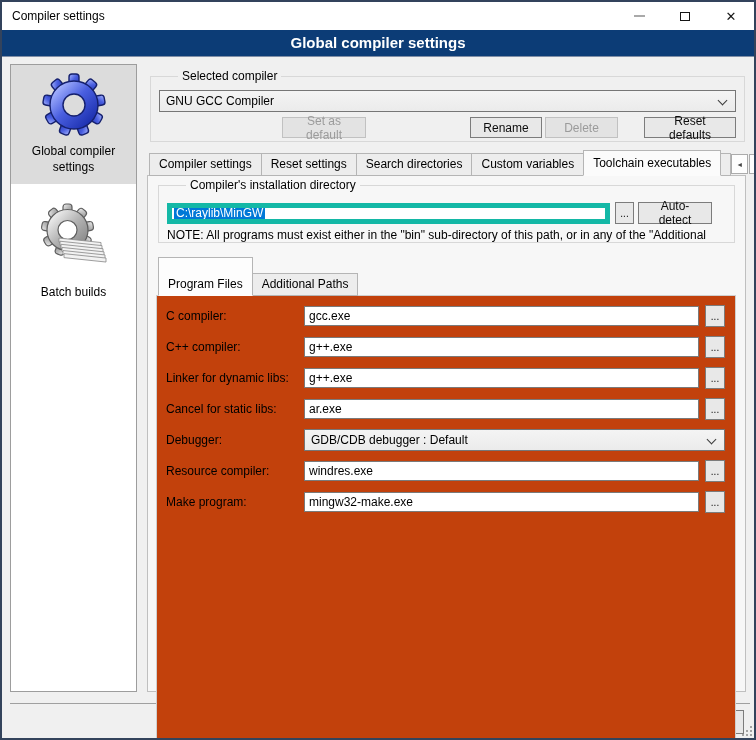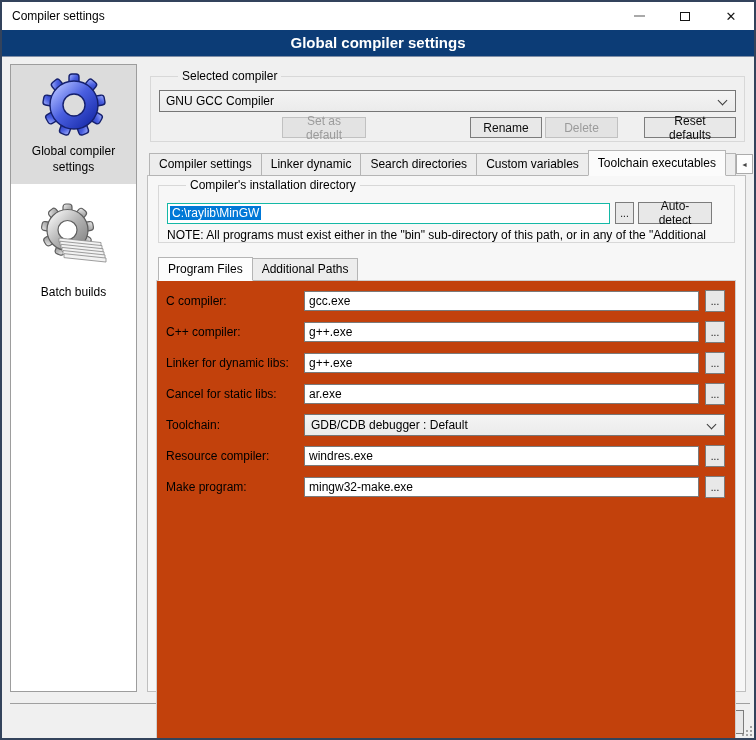--- a/index.html
+++ b/index.html
@@ -78,35 +78,35 @@
   .arrow-btn + .arrow-btn { margin-left:1px; }
   .tab-page {
     position:relative; z-index:1; border:1px solid #bfbfbf; background:#f7f7f7;
     height:517px; padding:0 8px; margin-right:1px;
   }
   
   .group-install { margin:9px 2px 0 2px; height:58px; padding:16px 8px 0; }
   .group-install .group-legend { background:#f7f7f7; }
   .install-row { display:flex; align-items:center; }
   .path-input {
-    width:443px; height:21px; border:1px solid #14b8a6; background:#fff;
+    width:443px; height:21px; border:5px solid #14b8a6; background:#fff;
     display:flex; align-items:center; padding:0 2px; overflow:hidden; white-space:nowrap;
   }
   .path-selection { background:#0078d7; color:#fff; padding:0 2px; }
   .browse-sm { width:19px; height:22px; margin-left:5px; padding:0; font-size:10px; }
   .autodetect { height:22px; margin-left:4px; width:74px; }
   .note { color:#000000; margin-top:4px; white-space:nowrap; overflow:hidden; }
   
   .subtabs { display:flex; align-items:flex-end; margin-top:14px; padding-left:2px; position:relative; z-index:2; }
   .subtab {
     background:#ededed; border:1px solid #b5b5b5; padding:3px 9px;
     line-height:15px; white-space:nowrap; margin-bottom:-1px;
   }
   .subtab + .subtab { margin-left:-1px; }
-  .subtab.active { background:#fdfdfd; border-bottom-color:#fdfdfd; padding-top:4px; position:relative; z-index:3; }
+  .subtab.active { background:#fdfdfd; border-bottom-color:#fdfdfd; padding-top:19px; position:relative; z-index:3; }
   .inner-page {
     position:relative; z-index:1; border:1px solid #cfcfcf; background:#c2410c;
     height:460px; padding:9px 9px 0; margin-right:1px;
   }
   
   .frow { display:flex; align-items:center; margin-bottom:9px; }
   .flabel { width:138px; }
   .finput {
     width:395px; height:20px; border:1px solid #7a7a7a; background:#fff;
     font-family:inherit; font-size:12px; padding:0 4px;
@@ -223,21 +223,21 @@
         <button class="btn disabled w-set">Set as default</button>
         <button class="btn w-copy">Copy</button>
         <button class="btn w-rename">Rename</button>
         <button class="btn disabled w-delete">Delete</button>
         <button class="btn w-reset">Reset defaults</button>
       </div>
     </div>
 
     <div class="tabs">
       <div class="tab">Compiler settings</div>
-      <div class="tab">Linker dynamic</div>
+      <div class="tab">Reset settings</div>
       <div class="tab">Search directories</div>
       <div class="tab">Custom variables</div>
       <div class="tab active">Toolchain executables</div>
       <div class="tab tab-clipped">Build options</div>
       <div class="tab-arrows">
         <button class="arrow-btn">◄</button>
         <button class="arrow-btn">►</button>
       </div>
     </div>
 
@@ -280,21 +280,21 @@
           <button class="btn fbrowse">...</button>
         </div>
 
         <div class="frow">
           <span class="flabel">Cancel for static libs:</span>
           <input class="finput" type="text" value="ar.exe" style="">
           <button class="btn fbrowse">...</button>
         </div>
 
         <div class="frow">
-          <span class="flabel">Toolchain:</span>
+          <span class="flabel">Debugger:</span>
           <div class="combobox fselect">
             <span>GDB/CDB debugger : Default</span>
             <span class="chevron"></span>
           </div>
         </div>
 
         <div class="frow">
           <span class="flabel">Resource compiler:</span>
           <input class="finput" type="text" value="windres.exe" style="">
           <button class="btn fbrowse">...</button>

